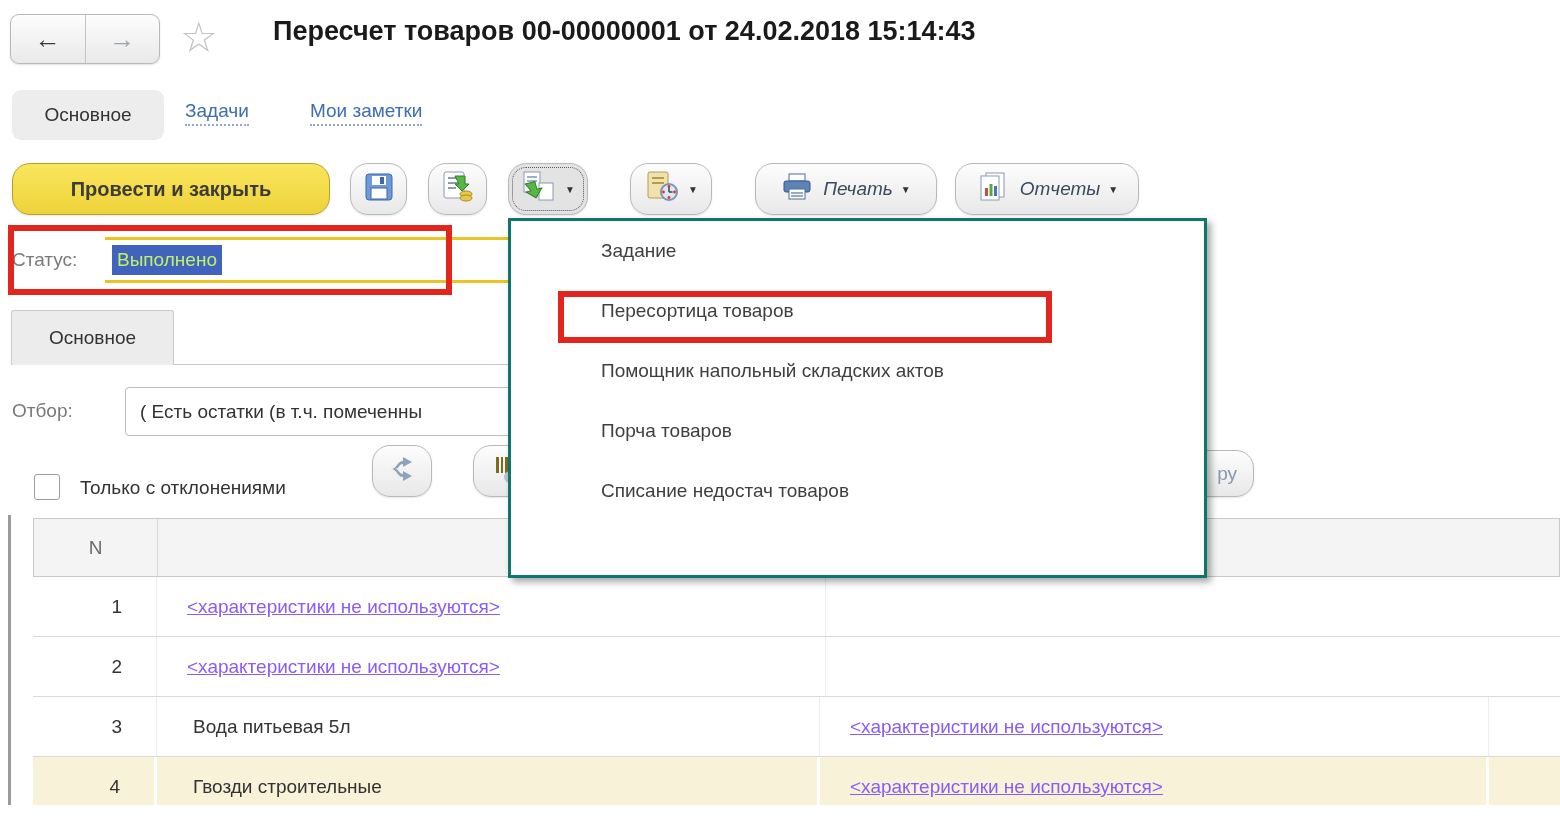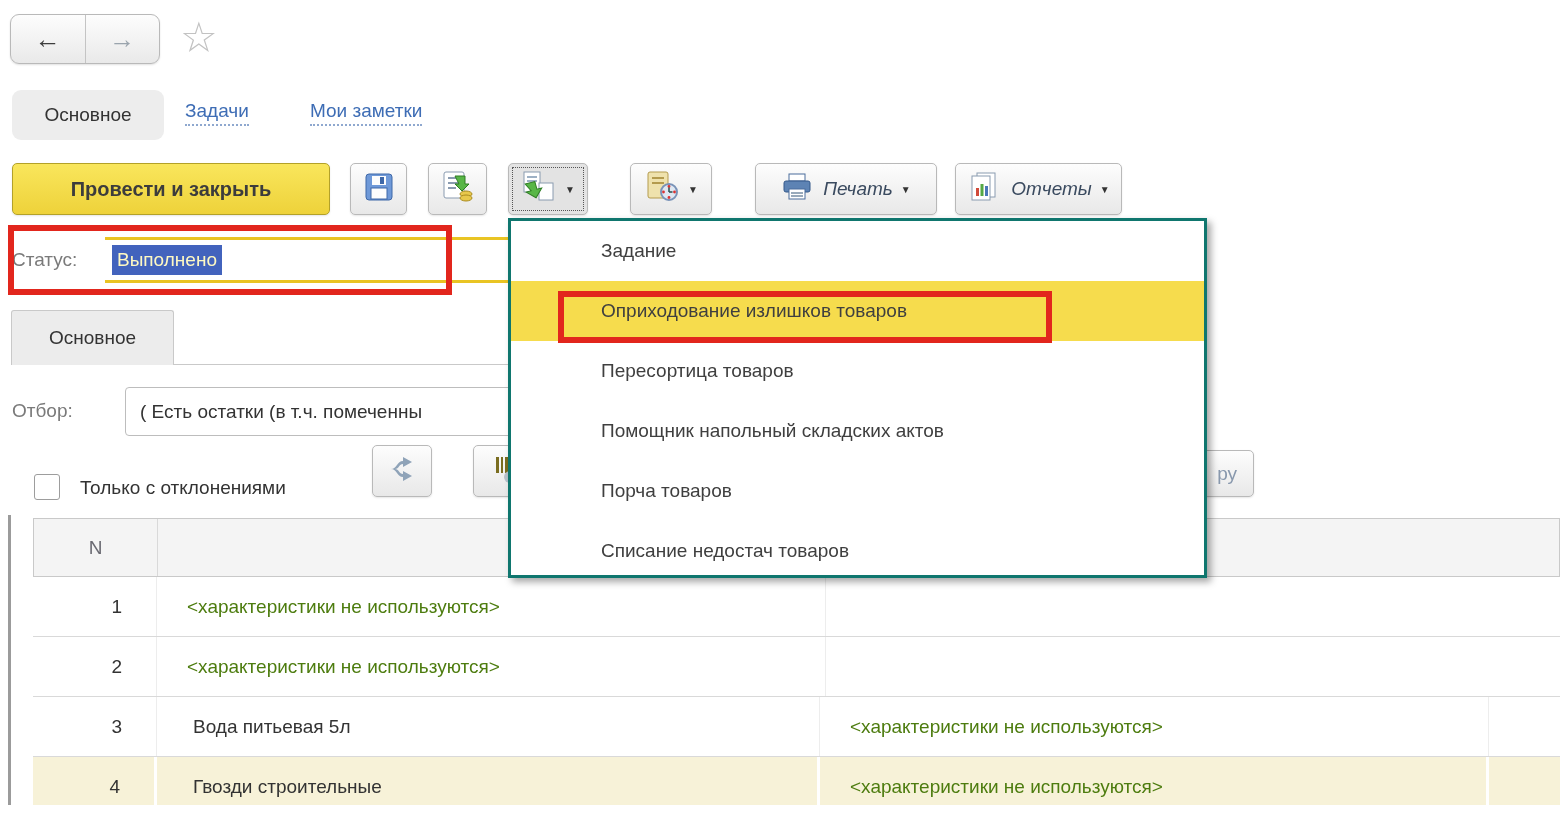--- a/index.html
+++ b/index.html
@@ -15,36 +15,36 @@
   .navhalf.second{color:#9aa4ad;}
   .star{left:180px;top:14px;font-size:42px;color:#c2c2c2;line-height:48px;}
   .title{left:273px;top:16px;font-size:27px;font-weight:bold;color:#1a1a1a;white-space:nowrap;}
 
   
   .pill{left:12px;top:90px;width:152px;height:50px;background:#ededed;border-radius:9px;
     display:flex;align-items:center;justify-content:center;font-size:19px;color:#333;}
   .navlink{top:100px;font-size:19px;color:#3e6db5;border-bottom:2px dotted #8fa8cf;padding-bottom:2px;cursor:pointer;white-space:nowrap;}
 
   
-  .btn{height:52px;border:1px solid #b9b9b9;border-radius:5px;background:linear-gradient(#fdfdfd,#e8e8e8);
+  .btn{height:52px;border:1px solid #b9b9b9;border-radius:18px;background:linear-gradient(#fdfdfd,#e8e8e8);
     display:flex;align-items:center;justify-content:center;box-shadow:0 1px 2px rgba(0,0,0,.10);box-sizing:border-box;}
   .btn-yellow{left:12px;top:163px;width:318px;background:linear-gradient(#f9e65c,#eed23a);
     border:1px solid #b3a129;font-size:20px;font-weight:bold;color:#3c3c3c;}
   .btn-sm{top:163px;}
   .btn-pressed{background:#e3e3e3;outline:1px dotted #555;outline-offset:-5px;}
   .caret{font-size:10px;color:#333;margin-left:8px;}
   .btn-label{font-size:19px;color:#3a4a5f;margin-left:10px;white-space:nowrap;font-style:italic;}
 
   
   .redbox{border:6px solid #e2261d;z-index:60;pointer-events:none;}
   .fieldlabel{font-size:19px;color:#7a7a7a;white-space:nowrap;}
   .status-input{left:105px;top:237px;width:1100px;height:46px;background:#fff;
     border-top:3px solid #e9c423;border-bottom:3px solid #e9c423;box-sizing:border-box;
     display:flex;align-items:center;}
-  .sel{background:#4263bd;color:#fef9c3;font-size:19px;padding:4px 5px;margin-left:7px;}
+  .sel{background:#4263bd;color:#bef264;font-size:19px;padding:4px 5px;margin-left:7px;}
 
   
   .tabline{left:11px;top:364px;width:1194px;height:1px;background:#c9c9c9;}
   .dtab{box-sizing:border-box;display:flex;align-items:center;justify-content:center;font-size:19px;color:#333;}
   .dtab-inactive{left:11px;top:310px;width:163px;height:55px;background:#ececec;
     border:1px solid #c9c9c9;border-bottom:none;border-radius:3px 3px 0 0;}
   .dtab-active{left:174px;top:304px;width:183px;height:62px;background:#fff;
     border:1px solid #c9c9c9;border-bottom:1px solid #fff;border-radius:3px 3px 0 0;z-index:5;}
 
   
@@ -62,21 +62,21 @@
   .vline{left:8px;top:515px;width:3px;height:290px;background:#9b9b9b;}
   .table{left:33px;top:518px;width:1527px;height:287px;overflow:hidden;}
   .thead{display:flex;height:59px;background:#f4f4f4;border:1px solid #c9c9c9;box-sizing:border-box;}
   .th{display:flex;align-items:center;font-size:19px;color:#6a6a72;border-right:1px solid #d9d9d9;box-sizing:border-box;}
   .trow{display:flex;height:60px;border-bottom:1px solid #d9d9d9;box-sizing:border-box;background:#fff;}
   .trow.hl{background:#f7f2d8;}
   .td{display:flex;align-items:center;font-size:19px;color:#333;box-sizing:border-box;border-right:1px solid #ededed;}
   .trow.hl .td{border-right:3px solid #fff;}
   .c-n{width:124px;justify-content:flex-end;padding-right:34px;}
   .c-nom{width:663px;padding-left:36px;}
-  .c-char{width:669px;padding-left:30px;color:#4d7c0f;}
+  .c-char{width:669px;padding-left:30px;color:#8b5cf6;text-decoration:underline;}
   .c-naz{width:71px;border-right:none !important;}
   .th.c-n{justify-content:center;padding-right:0;}
 
   
   .menu{left:508px;top:218px;width:699px;height:360px;background:#fff;border:3px solid #0f766e;
     box-sizing:border-box;z-index:50;box-shadow:4px 4px 7px rgba(0,0,0,.35);}
   .mi{height:60px;line-height:60px;padding-left:90px;font-size:19px;color:#3f3f3f;white-space:nowrap;cursor:pointer;}
   .mi.hl{background:#f6dc4d;}
   .menu-redbox{left:47px;top:70px;width:482px;height:40px;}
 
@@ -90,20 +90,21 @@
 
   <div class="abs navgroup">
     <div class="navhalf first">
         <span>←</span>
       </div>
     <div class="navhalf second">
         <span>→</span>
       </div>
   </div>
   <div class="abs star">☆</div>
+  <div class="abs title">Пересчет товаров 00-00000001 от 24.02.2018 15:14:43</div>
 
   <div class="abs pill">Основное</div>
   <div class="abs navlink" style="left:185px;">Задачи</div>
   <div class="abs navlink" style="left:310px;">Мои заметки</div>
 
   <div class="abs btn btn-yellow">Провести и закрыть</div>
 
   <div class="abs btn btn-sm" style="left:350px;width:57px;">
     <span class="icon">
       <svg width="30" height="30" viewBox="0 0 30 30">
@@ -167,21 +168,21 @@
           <rect x="3" y="9" width="26" height="11" rx="2" fill="#5d83b4" stroke="#35598a"></rect>
           <rect x="8" y="17" width="16" height="10" fill="#fff" stroke="#4a6d9c"></rect>
           <line x1="10" y1="21" x2="22" y2="21" stroke="#9ab" stroke-width="2"></line>
           <line x1="10" y1="24" x2="22" y2="24" stroke="#9ab" stroke-width="2"></line>
         </svg>
     </span>
     <span class="btn-label">Печать</span>
     <span class="caret">▼</span>
   </div>
 
-  <div class="abs btn btn-sm" style="left:955px;width:167px;">
+  <div class="abs btn btn-sm" style="left:955px;width:184px;">
     <span class="icon">
       <svg width="34" height="32" viewBox="0 0 34 32">
           <rect x="10" y="2" width="18" height="24" fill="#fff" stroke="#8a9bb0"></rect>
           <rect x="5" y="5" width="18" height="24" fill="#fff" stroke="#8a9bb0"></rect>
           <rect x="9" y="17" width="3" height="8" fill="#d04a3a"></rect>
           <rect x="13.5" y="13" width="3" height="12" fill="#55a845"></rect>
           <rect x="18" y="15" width="3" height="10" fill="#4a76b8"></rect>
         </svg>
     </span>
     <span class="btn-label">Отчеты</span>
@@ -249,21 +250,20 @@
     <div class="trow hl">
       <div class="td c-n">4</div>
       <div class="td c-nom">Гвозди строительные</div>
       <div class="td c-char">&lt;характеристики не используются&gt;</div>
       <div class="td c-naz"></div>
     </div>
   </div>
 
   <div class="abs menu">
     <div class="mi">Задание</div>
-    <div class="mi hl">Оприходование излишков товаров</div>
     <div class="mi">Пересортица товаров</div>
     <div class="mi">Помощник напольный складских актов</div>
     <div class="mi">Порча товаров</div>
     <div class="mi">Списание недостач товаров</div>
     <div class="abs redbox menu-redbox"></div>
   </div>
 
 </div>
 
 </body></html>

